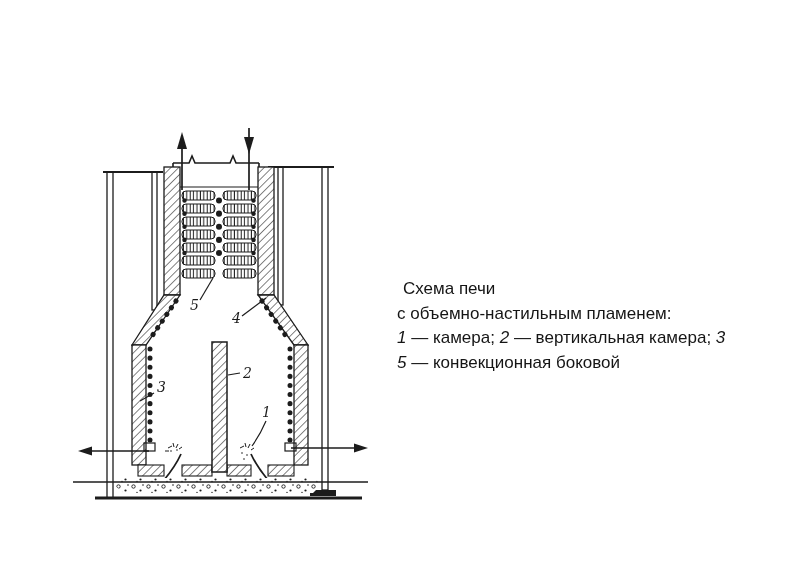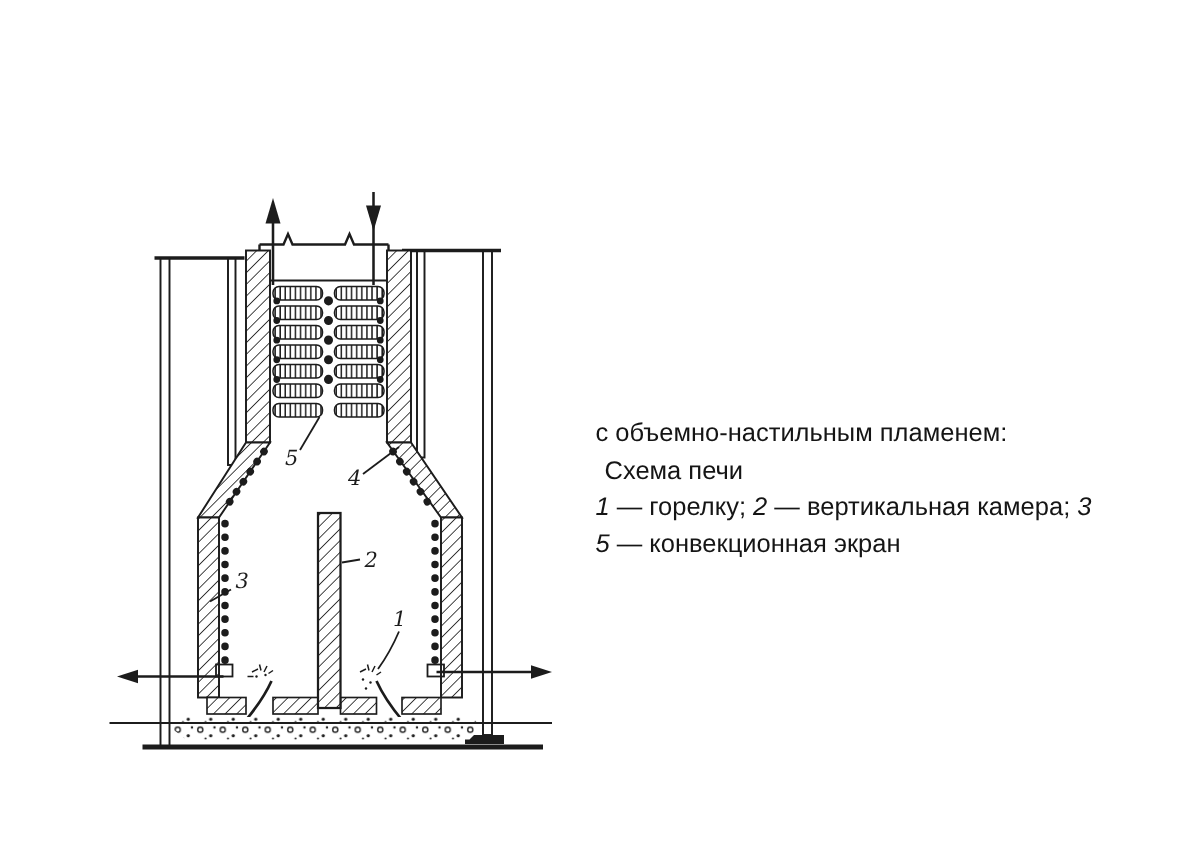--- a/index.html
+++ b/index.html
@@ -150,27 +150,27 @@
         <text class="lbl" x="87" y="272">3</text>
         <line class="ink" x1="170" y1="253" x2="158" y2="255" stroke-width="1.2"></line>
         <text class="lbl" x="173" y="258">2</text>
         <path class="ink" d="M196,301 Q190,315 182,326" stroke-width="1.2"></path>
         <text class="lbl" x="192" y="297">1</text>
       </g>
     </svg>
   </div>
 
   <div id="caption">
-    <div class="cap-line">
-      <span>с объемно-настильным пламенем:</span>
-    </div>
     <div class="cap-line first">
       <span>Схема печи</span>
     </div>
     <div class="cap-line">
-      <span class="it">1</span><span> — горелку; </span><span class="it">2</span><span> — вертикальная камера; </span><span class="it">3</span>
+      <span>с объемно-настильным пламенем:</span>
     </div>
     <div class="cap-line">
-      <span class="it">5</span><span> — конвекционная экран</span>
+      <span class="it">1</span><span> — камера; </span><span class="it">2</span><span> — вертикальная камера; </span><span class="it">3</span>
+    </div>
+    <div class="cap-line">
+      <span class="it">5</span><span> — конвекционная боковой</span>
     </div>
   </div>
 
 </div>
 
 </body></html>

